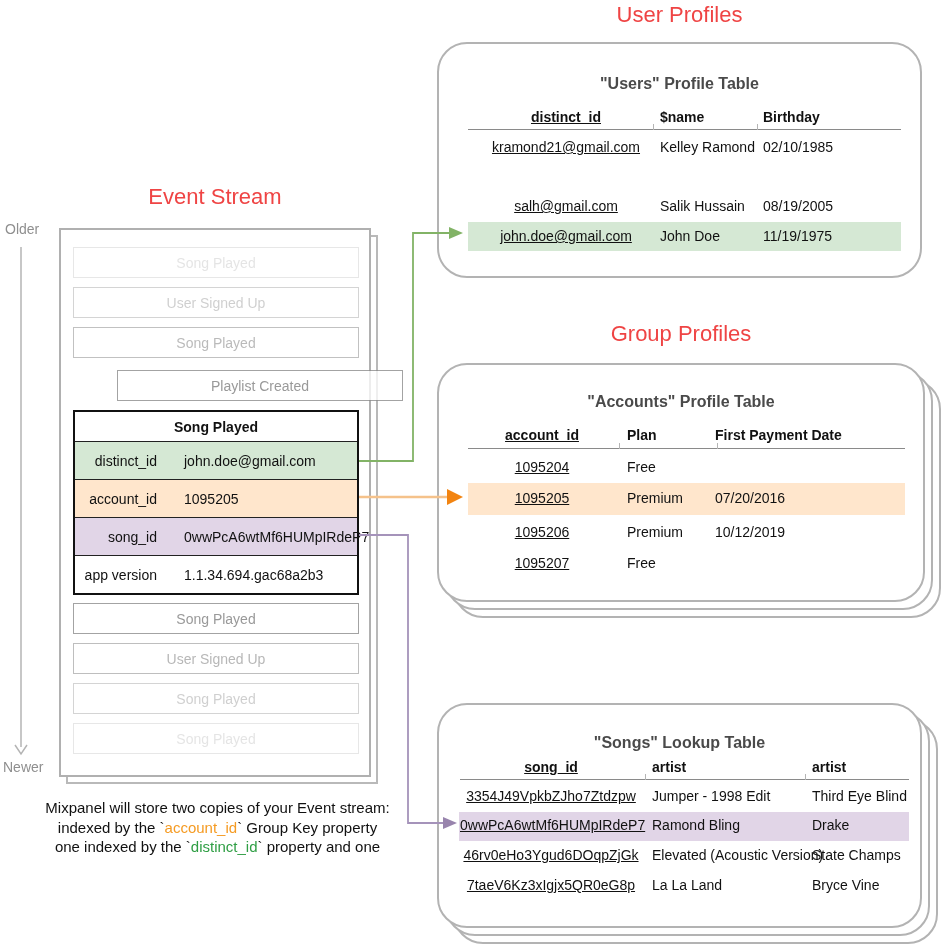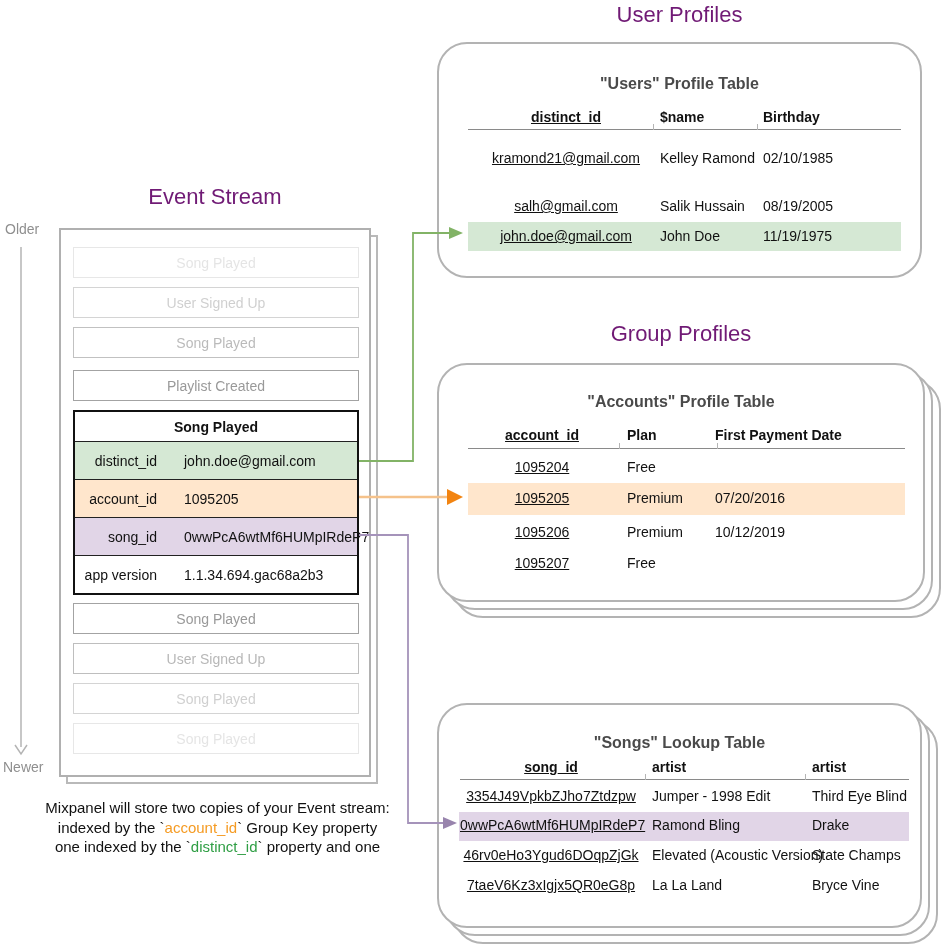--- a/index.html
+++ b/index.html
@@ -1,19 +1,19 @@
 <!DOCTYPE html>
 <html><head>
 <meta charset="utf-8">
 <style>
   * { margin:0; padding:0; box-sizing:border-box; }
   body { background:#fff; font-family:"Liberation Sans", sans-serif; }
   .canvas { position:relative; width:941px; height:951px; background:#fff; overflow:hidden; }
 
-  .section-title { position:absolute; text-align:center; font-size:22px; color:#701a75; }
+  .section-title { position:absolute; text-align:center; font-size:22px; color:#ef4444; }
 
   
   .es-back  { position:absolute; left:66px; top:235px; width:312px; height:549px; border:2px solid #b9b9b9; background:#fff; }
   .es-main  { position:absolute; left:59px; top:228px; width:312px; height:549px; border:2px solid #b0b0b0; background:#fff; }
 
   .event-row { position:absolute; left:73px; width:286px; height:31px; border:1px solid #8a8a8a;
                background:#fff; display:flex; align-items:center; justify-content:center;
                font-size:14px; color:#7d7d7d; }
 
   .ev-card   { position:absolute; left:73px; top:410px; width:286px; border:2px solid #111; background:#fff; }
@@ -76,21 +76,21 @@
 
   <div class="event-row" style="top:247px; opacity:0.20;">
     <span>Song Played</span>
   </div>
   <div class="event-row" style="top:287px; opacity:0.36;">
     <span>User Signed Up</span>
   </div>
   <div class="event-row" style="top:327px; opacity:0.52;">
     <span>Song Played</span>
   </div>
-  <div class="event-row" style="top:370px; opacity:0.78;">
+  <div class="event-row" style="top:370px; opacity:0.78;margin-left:44px;">
     <span>Playlist Created</span>
   </div>
 
   <div class="ev-card">
     <div class="ev-header">Song Played</div>
     <div class="ev-prop hl-green">
       <span class="ev-key">distinct_id</span>
       <span class="ev-val">john.doe@gmail.com</span>
     </div>
     <div class="ev-prop hl-orange">
@@ -135,21 +135,21 @@
 
     <div class="trow" style="top:65px;">
       <span class="th c1 u">distinct_id</span>
       <span class="th c2">$name</span>
       <span class="th c3">Birthday</span>
     </div>
     <div class="hline" style="left:29px; top:85px; width:433px;"></div>
     <div class="tick" style="left:214px; top:80px;"></div>
     <div class="tick" style="left:318px; top:80px;"></div>
 
-    <div class="trow" style="top:106px;">
+    <div class="trow" style="top:95px;">
       <span class="td c1 u">kramond21@gmail.com</span>
       <span class="td c2">Kelley Ramond</span>
       <span class="td c3">02/10/1985</span>
     </div>
     <div class="trow" style="top:154px;">
       <span class="td c1 u">salh@gmail.com</span>
       <span class="td c2">Salik Hussain</span>
       <span class="td c3">08/19/2005</span>
     </div>
     <div class="trow" style="top:184px;">

